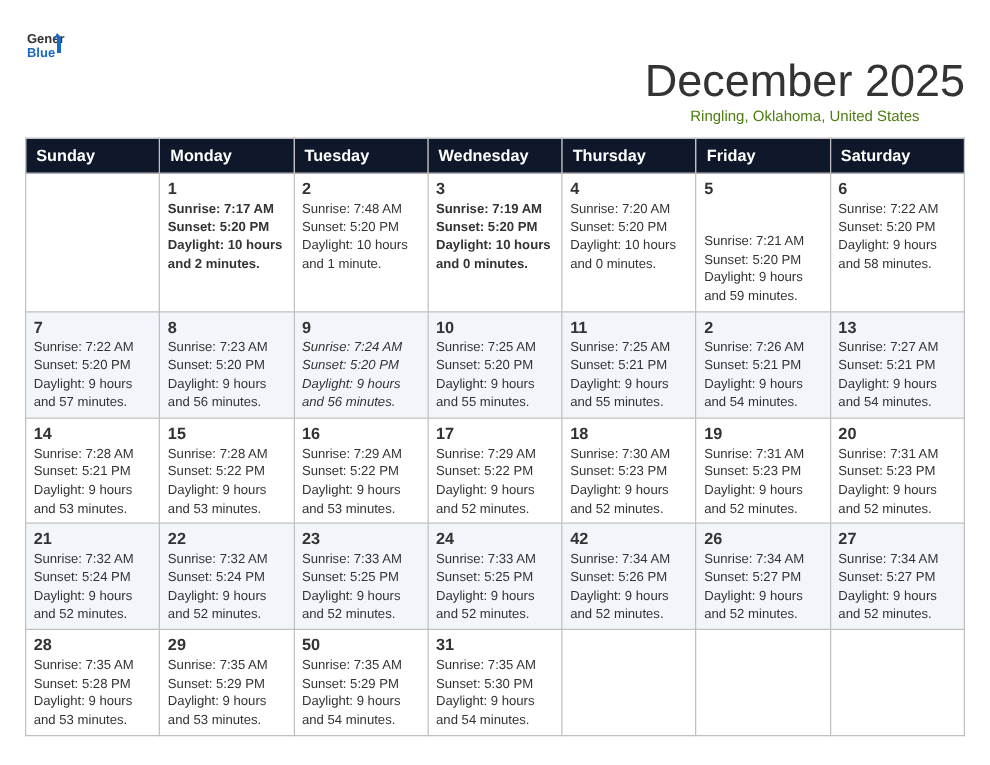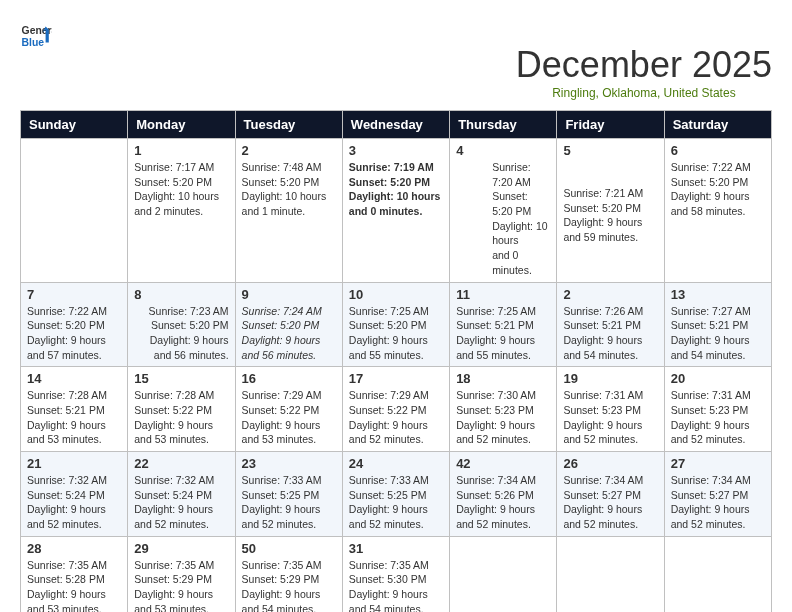--- a/index.html
+++ b/index.html
@@ -109,42 +109,42 @@
         <th>Thursday</th>
         <th>Friday</th>
         <th>Saturday</th>
       </tr>
   </thead>
   <tbody id="calendar-body">
       <tr>
         <td></td>
         <td>
           <span class="day-number">1</span>
-          <div class="day-info" style="white-space: pre-line;">Sunrise: 7:17 AM
+          <div class="day-info" style="white-space: pre-line; font-weight: bold;">Sunrise: 7:17 AM
 Sunset: 5:20 PM
 Daylight: 10 hours
 and 2 minutes.</div>
         </td>
         <td>
           <span class="day-number">2</span>
           <div class="day-info" style="white-space: pre-line;">Sunrise: 7:48 AM
 Sunset: 5:20 PM
 Daylight: 10 hours
 and 1 minute.</div>
         </td>
         <td>
           <span class="day-number">3</span>
           <div class="day-info" style="white-space: pre-line; font-weight: bold;">Sunrise: 7:19 AM
 Sunset: 5:20 PM
 Daylight: 10 hours
 and 0 minutes.</div>
         </td>
         <td>
           <span class="day-number">4</span>
-          <div class="day-info" style="white-space: pre-line; margin-left: 36px;">Sunrise: 7:20 AM
+          <div class="day-info" style="white-space: pre-line;">Sunrise: 7:20 AM
 Sunset: 5:20 PM
 Daylight: 10 hours
 and 0 minutes.</div>
         </td>
         <td>
           <span class="day-number">5</span>
           <div class="day-info" style="white-space: pre-line; margin-top: 28px;">Sunrise: 7:21 AM
 Sunset: 5:20 PM
 Daylight: 9 hours
 and 59 minutes.</div>
@@ -160,21 +160,21 @@
       <tr>
         <td>
           <span class="day-number">7</span>
           <div class="day-info" style="white-space: pre-line;">Sunrise: 7:22 AM
 Sunset: 5:20 PM
 Daylight: 9 hours
 and 57 minutes.</div>
         </td>
         <td>
           <span class="day-number">8</span>
-          <div class="day-info" style="white-space: pre-line; text-align: right;">Sunrise: 7:23 AM
+          <div class="day-info" style="white-space: pre-line;">Sunrise: 7:23 AM
 Sunset: 5:20 PM
 Daylight: 9 hours
 and 56 minutes.</div>
         </td>
         <td>
           <span class="day-number">9</span>
           <div class="day-info" style="white-space: pre-line; font-style: italic;">Sunrise: 7:24 AM
 Sunset: 5:20 PM
 Daylight: 9 hours
 and 56 minutes.</div>

